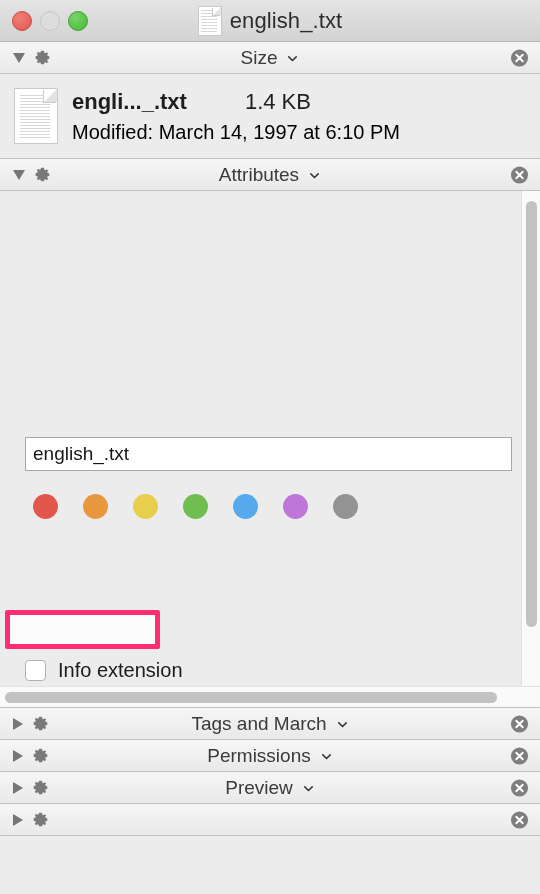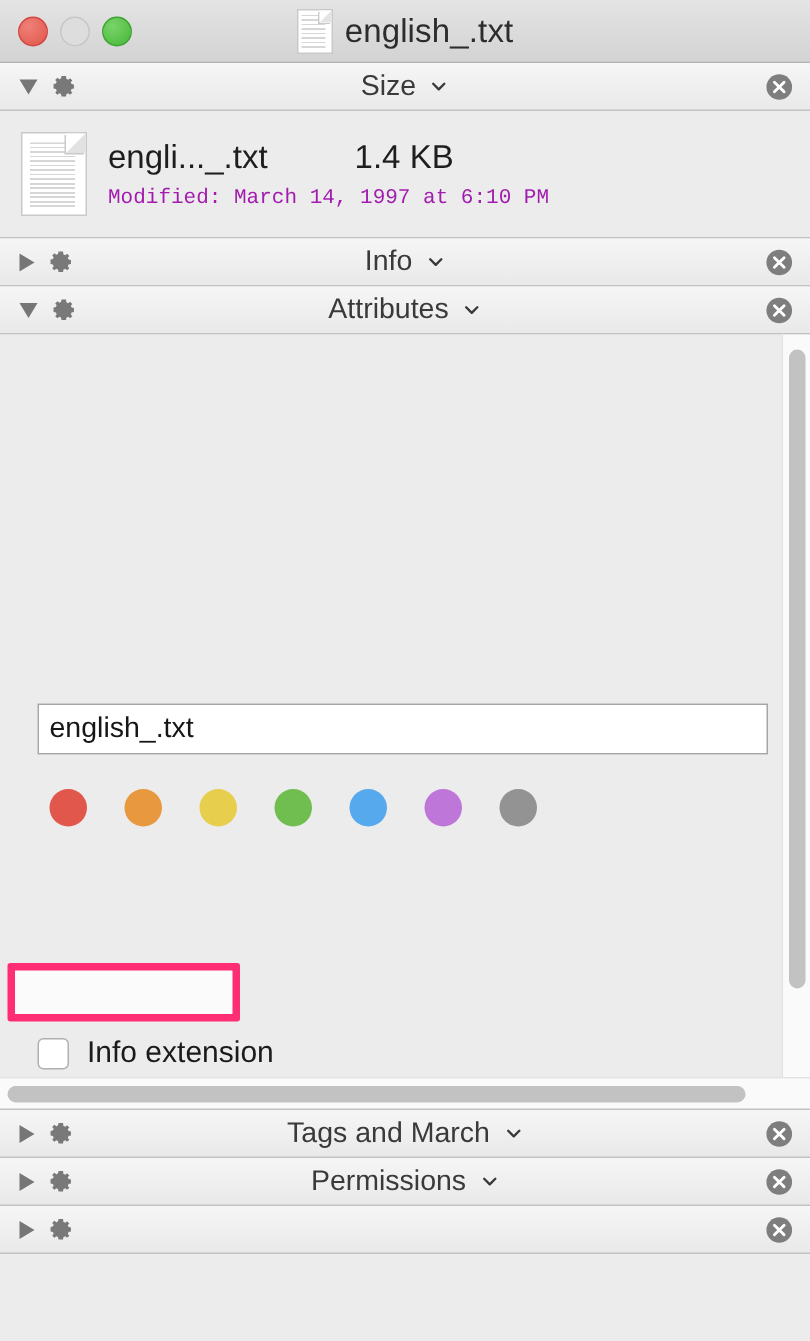--- a/index.html
+++ b/index.html
@@ -180,33 +180,32 @@
     flex: 1;
     min-width: 0;
   }
   .size-row1 {
     display: flex;
     align-items: baseline;
     justify-content: flex-start;
   }
   .file-name-bold {
     font-size: 22px;
-    font-weight: normal;
+    font-weight: bold;
     color: #1e1e1e;
   }
   .file-size {
     font-size: 22px;
     color: #1e1e1e;
     margin-left: 58px;
   }
   .modified {
-    font-size: 14px;
-    color: #a21caf;
+    font-size: 20px;
+    color: #000000;
     margin-top: 6px;
-    font-family: Liberation Mono, monospace;
   }
 
   
   .attr-body {
     position: relative;
     height: 495px;
     background: #ececec;
     overflow: hidden;
     box-sizing: border-box;
   }
@@ -395,45 +394,20 @@
     </span>
     <div class="size-info">
       <div class="size-row1">
         <span class="file-name-bold">engli..._.txt</span>
         <span class="file-size">1.4 KB</span>
       </div>
       <div class="modified">Modified: March 14, 1997 at 6:10 PM</div>
     </div>
   </div>
 
-  <div class="section-head">
-    <div class="left-ctrls">
-      <span class="tri collapsed"></span>
-      <span class="gear">
-        <svg viewBox="0 0 20 20" width="17" height="17" aria-hidden="true">
-          <path fill="#797979" d="M10 6.2a3.8 3.8 0 100 7.6 3.8 3.8 0 000-7.6zm0 5.6a1.8 1.8 0 110-3.6 1.8 1.8 0 010 3.6z"></path>
-          <path fill="#797979" d="M18 8.6l-1.9-.3a6.4 6.4 0 00-.6-1.4l1.2-1.5-1.7-1.7-1.5 1.2a6.4 6.4 0 00-1.4-.6L11.8 2H8.2l-.3 1.9a6.4 6.4 0 00-1.4.6L5 3.3 3.3 5l1.2 1.5a6.4 6.4 0 00-.6 1.4L2 8.2v3.6l1.9.3c.14.49.35.96.6 1.4L3.3 15l1.7 1.7 1.5-1.2c.44.25.91.46 1.4.6l.3 1.9h3.6l.3-1.9c.49-.14.96-.35 1.4-.6l1.5 1.2 1.7-1.7-1.2-1.5c.25-.44.46-.91.6-1.4l1.9-.3z"></path>
-        </svg>
-      </span>
-    </div>
-    <div class="head-center">
-      <span class="head-title">Info</span>
-      <span class="chev">
-        <svg viewBox="0 0 14 14" width="13" height="13" aria-hidden="true">
-          <path d="M3 5.2l4 4 4-4" fill="none" stroke="#3a3a3a" stroke-width="1.7" stroke-linecap="round" stroke-linejoin="round"></path>
-        </svg>
-      </span>
-    </div>
-    <span class="closebtn">
-      <svg viewBox="0 0 20 20" width="19" height="19" aria-hidden="true">
-        <circle cx="10" cy="10" r="9" fill="#7e7e7e"></circle>
-        <path d="M6.6 6.6l6.8 6.8M13.4 6.6l-6.8 6.8" stroke="#ffffff" stroke-width="2" stroke-linecap="round"></path>
-      </svg>
-    </span>
-  </div>
 
   <div class="section-head">
     <div class="left-ctrls">
       <span class="tri expanded"></span>
       <span class="gear">
         <svg viewBox="0 0 20 20" width="17" height="17" aria-hidden="true">
           <path fill="#797979" d="M10 6.2a3.8 3.8 0 100 7.6 3.8 3.8 0 000-7.6zm0 5.6a1.8 1.8 0 110-3.6 1.8 1.8 0 010 3.6z"></path>
           <path fill="#797979" d="M18 8.6l-1.9-.3a6.4 6.4 0 00-.6-1.4l1.2-1.5-1.7-1.7-1.5 1.2a6.4 6.4 0 00-1.4-.6L11.8 2H8.2l-.3 1.9a6.4 6.4 0 00-1.4.6L5 3.3 3.3 5l1.2 1.5a6.4 6.4 0 00-.6 1.4L2 8.2v3.6l1.9.3c.14.49.35.96.6 1.4L3.3 15l1.7 1.7 1.5-1.2c.44.25.91.46 1.4.6l.3 1.9h3.6l.3-1.9c.49-.14.96-.35 1.4-.6l1.5 1.2 1.7-1.7-1.2-1.5c.25-.44.46-.91.6-1.4l1.9-.3z"></path>
         </svg>
       </span>
@@ -531,20 +505,39 @@
           </svg></span>
       </div>
       <div class="section-head">
         <div class="left-ctrls">
           <span class="tri collapsed"></span>
           <span class="gear"><svg viewBox="0 0 20 20" width="17" height="17" aria-hidden="true">
               <path fill="#797979" d="M10 6.2a3.8 3.8 0 100 7.6 3.8 3.8 0 000-7.6zm0 5.6a1.8 1.8 0 110-3.6 1.8 1.8 0 010 3.6z"></path>
               <path fill="#797979" d="M18 8.6l-1.9-.3a6.4 6.4 0 00-.6-1.4l1.2-1.5-1.7-1.7-1.5 1.2a6.4 6.4 0 00-1.4-.6L11.8 2H8.2l-.3 1.9a6.4 6.4 0 00-1.4.6L5 3.3 3.3 5l1.2 1.5a6.4 6.4 0 00-.6 1.4L2 8.2v3.6l1.9.3c.14.49.35.96.6 1.4L3.3 15l1.7 1.7 1.5-1.2c.44.25.91.46 1.4.6l.3 1.9h3.6l.3-1.9c.49-.14.96-.35 1.4-.6l1.5 1.2 1.7-1.7-1.2-1.5c.25-.44.46-.91.6-1.4l1.9-.3z"></path>
             </svg></span>
         </div>
+        <div class="head-center">
+          <span class="head-title">Preview</span>
+          <span class="chev"><svg viewBox="0 0 14 14" width="13" height="13" aria-hidden="true">
+              <path d="M3 5.2l4 4 4-4" fill="none" stroke="#3a3a3a" stroke-width="1.7" stroke-linecap="round" stroke-linejoin="round"></path>
+            </svg></span>
+        </div>
         <span class="closebtn"><svg viewBox="0 0 20 20" width="19" height="19" aria-hidden="true">
             <circle cx="10" cy="10" r="9" fill="#7e7e7e"></circle>
             <path d="M6.6 6.6l6.8 6.8M13.4 6.6l-6.8 6.8" stroke="#ffffff" stroke-width="2" stroke-linecap="round"></path>
           </svg></span>
       </div>
+      <div class="section-head">
+        <div class="left-ctrls">
+          <span class="tri collapsed"></span>
+          <span class="gear"><svg viewBox="0 0 20 20" width="17" height="17" aria-hidden="true">
+              <path fill="#797979" d="M10 6.2a3.8 3.8 0 100 7.6 3.8 3.8 0 000-7.6zm0 5.6a1.8 1.8 0 110-3.6 1.8 1.8 0 010 3.6z"></path>
+              <path fill="#797979" d="M18 8.6l-1.9-.3a6.4 6.4 0 00-.6-1.4l1.2-1.5-1.7-1.7-1.5 1.2a6.4 6.4 0 00-1.4-.6L11.8 2H8.2l-.3 1.9a6.4 6.4 0 00-1.4.6L5 3.3 3.3 5l1.2 1.5a6.4 6.4 0 00-.6 1.4L2 8.2v3.6l1.9.3c.14.49.35.96.6 1.4L3.3 15l1.7 1.7 1.5-1.2c.44.25.91.46 1.4.6l.3 1.9h3.6l.3-1.9c.49-.14.96-.35 1.4-.6l1.5 1.2 1.7-1.7-1.2-1.5c.25-.44.46-.91.6-1.4l1.9-.3z"></path>
+            </svg></span>
+        </div>
+        <span class="closebtn"><svg viewBox="0 0 20 20" width="19" height="19" aria-hidden="true">
+            <circle cx="10" cy="10" r="9" fill="#7e7e7e"></circle>
+            <path d="M6.6 6.6l6.8 6.8M13.4 6.6l-6.8 6.8" stroke="#ffffff" stroke-width="2" stroke-linecap="round"></path>
+          </svg></span>
+      </div>
     </div>
 
 </div>
 
 </body></html>

